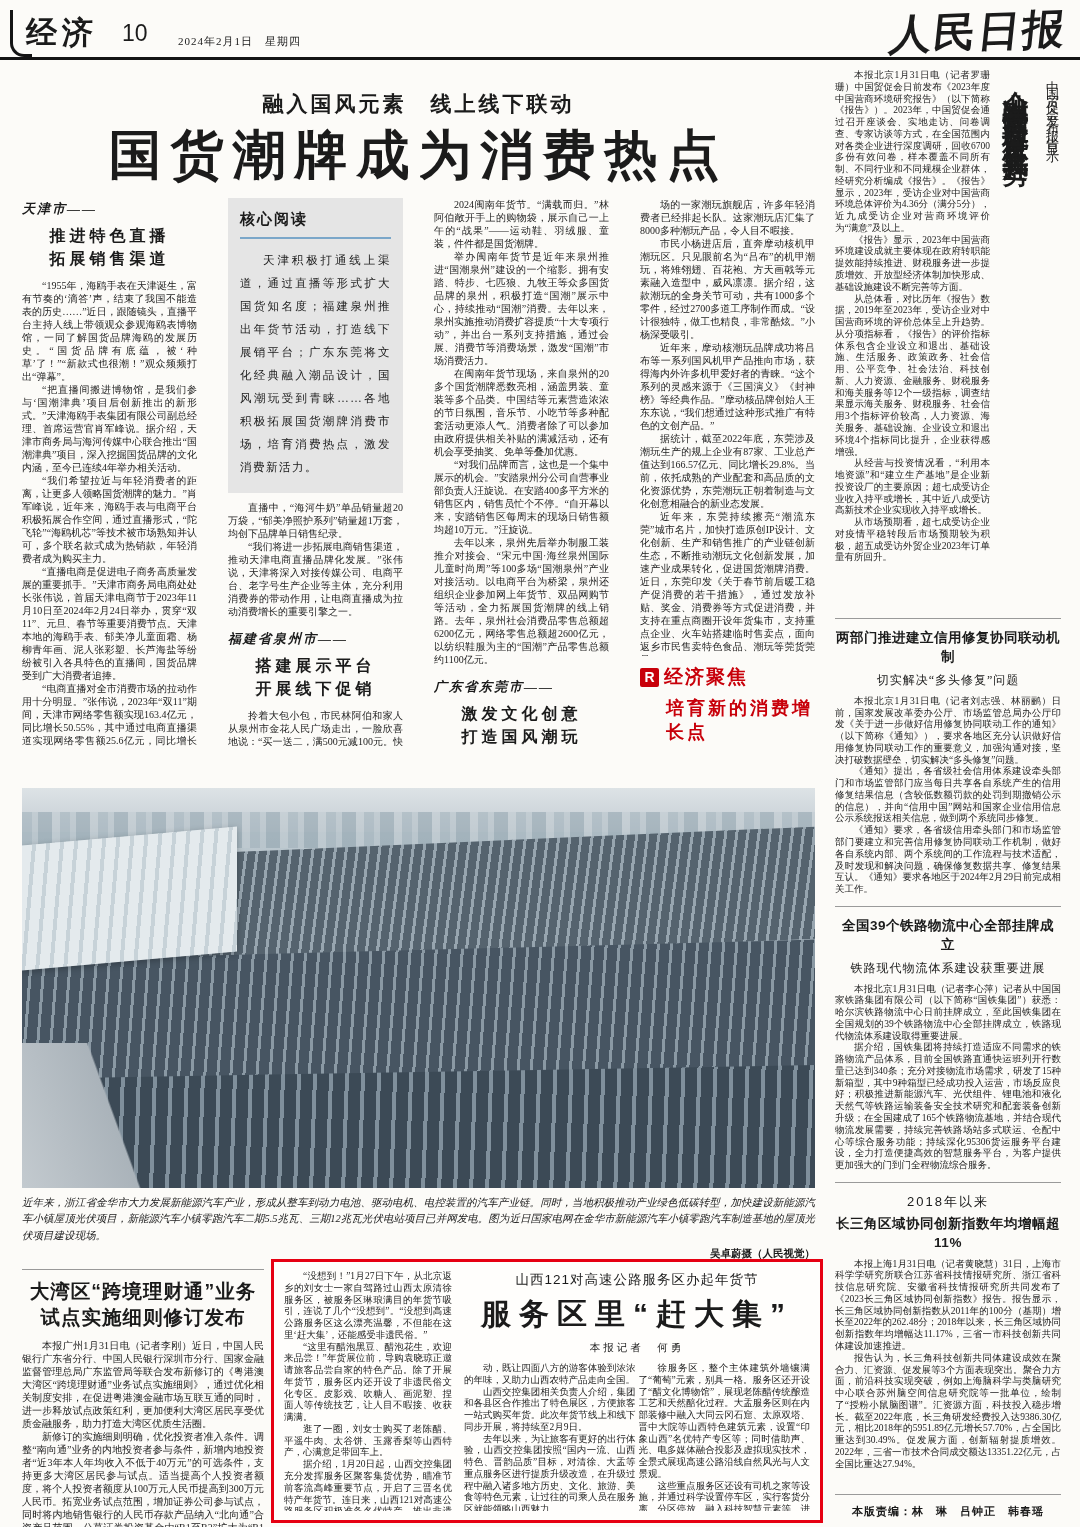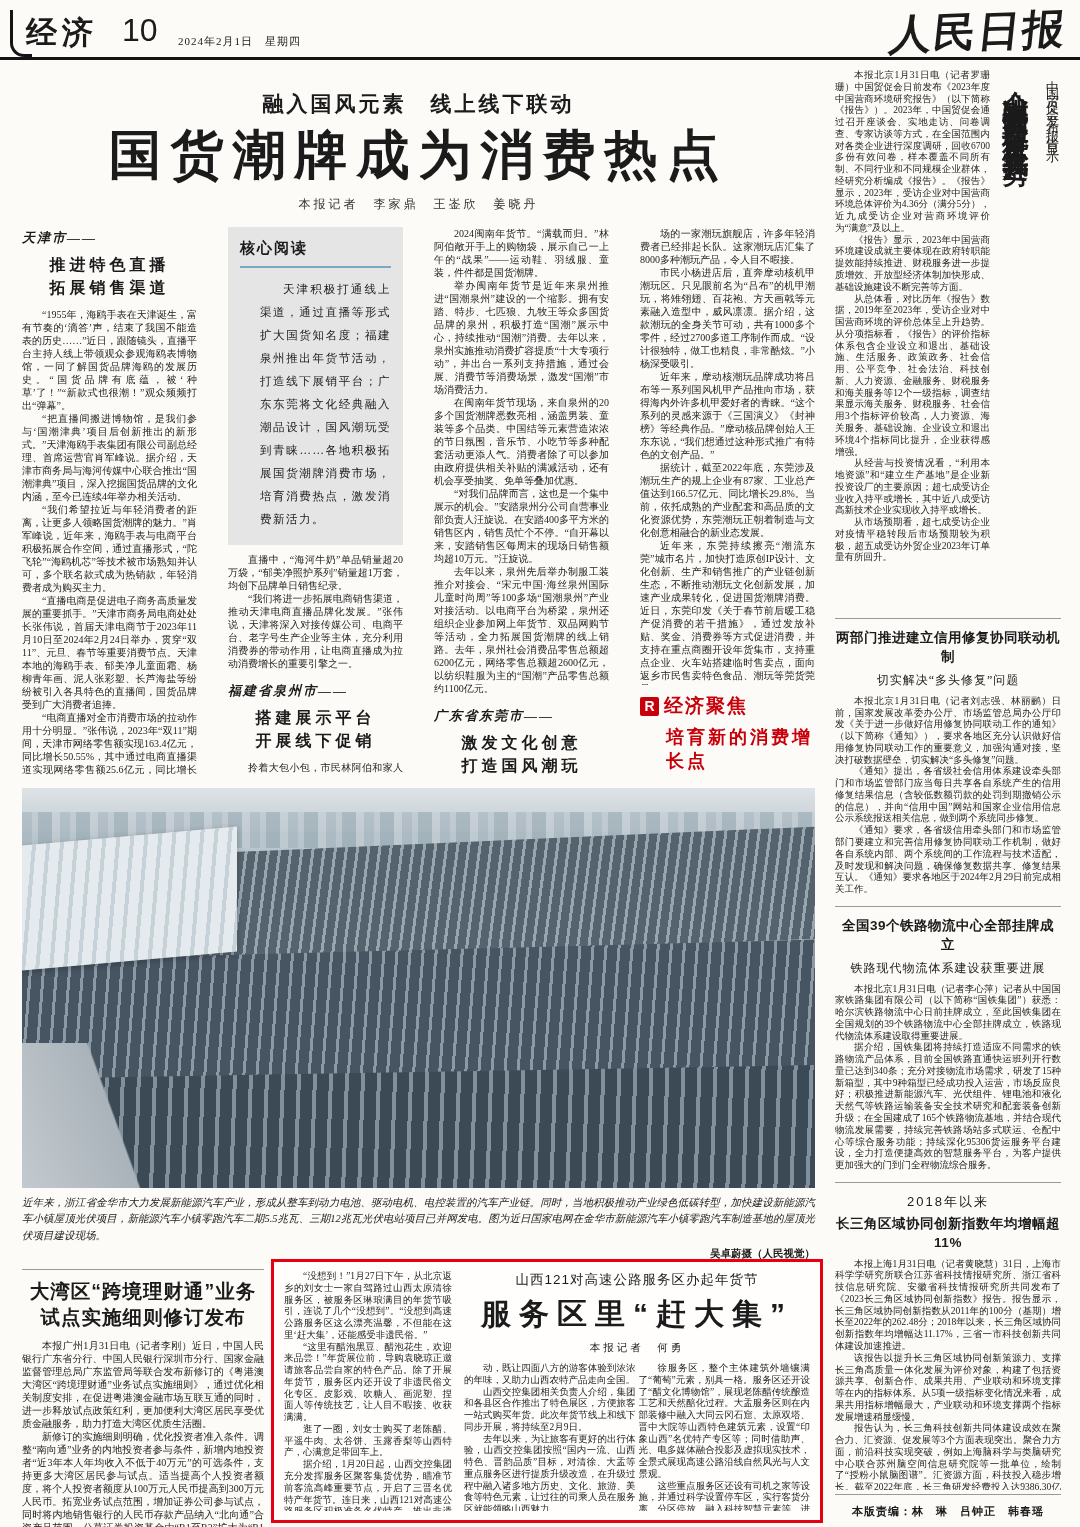--- a/index.html
+++ b/index.html
@@ -10,22 +10,22 @@
     font-family:"Liberation Serif","DejaVu Serif",serif;
   }
   
   .masthead { position:absolute; left:0; top:0; width:100%; height:60px; }
   .mast-rule { position:absolute; left:0; right:0; top:57px; border-top:3px solid #141414; }
   .corner { position:absolute; left:10px; top:10px; width:22px; height:47px;
             border-left:3px solid #141414; border-bottom:3px solid #141414;
             border-bottom-left-radius:14px; }
   .sec { position:absolute; left:26px; top:12px; font-family:"Liberation Sans","DejaVu Sans",sans-serif;
          font-weight:bold; font-size:31px; letter-spacing:5px; }
-  .pageno { position:absolute; left:122px; top:12px; font-family:"Liberation Sans","DejaVu Sans",sans-serif;
-            font-size:32px; font-weight:normal;text-align:right; }
+  .pageno { position:absolute; left:122px; top:20px; font-family:"Liberation Sans","DejaVu Sans",sans-serif;
+            font-size:23px; font-weight:normal;text-align:right; }
   .mdate { position:absolute; left:178px; top:34px; font-size:11px; letter-spacing:1px; }
   .paper { position:absolute; right:14px; top:4px; font-size:42px; font-weight:bold;
            font-family:"Liberation Serif","DejaVu Serif",serif;
            transform:skewX(-8deg) rotate(-2deg); letter-spacing:2px; }
   
   .main-article { position:absolute; left:22px; top:78px; width:793px; height:706px; overflow:hidden; }
   .lead-head { text-align:center; padding-top:12px; }
   .kicker { font-family:"Liberation Sans","DejaVu Sans",sans-serif; font-weight:bold;
             font-size:21px; letter-spacing:3px; }
   .lead-title { font-family:"Liberation Sans","DejaVu Sans",sans-serif; font-weight:900;
@@ -36,21 +36,21 @@
   .para { font-size:10px; line-height:1.3; text-align:justify; text-indent:2em; color:#222; }
   .region { font-style:italic; font-weight:bold; font-size:13px; letter-spacing:2px; margin:2px 0 6px 0; }
   .subhead { font-family:"Liberation Sans","DejaVu Sans",sans-serif; font-weight:bold;
              font-size:16px; text-align:center; letter-spacing:4px; line-height:1.45; margin-bottom:8px; }
   .mt { margin-top:12px; }
   
   .corebox { background:#e5e5e5; padding:12px 12px 14px 12px; margin-bottom:8px; }
   .corebox .label { font-family:"Liberation Sans","DejaVu Sans",sans-serif; font-weight:bold;
                     font-size:15px; letter-spacing:2px; }
   .corebox .rule { border-top:2px solid #7ba7c9; margin:8px 0 10px 0; }
-  .corebox .ctext { font-size:11.5px; line-height:2.0; letter-spacing:1.5px; text-align:justify; text-indent:2em;margin-left:20px; }
+  .corebox .ctext { font-size:11.5px; line-height:2.0; letter-spacing:1.5px; text-align:justify; text-indent:2em; }
   
   .focus { position:absolute; bottom:2px; left:0; right:0; background:#fcfbf8; padding-top:8px; }
   .focus-line1 { display:flex; align-items:center; gap:5px; }
   .badge { width:19px; height:19px; background:#c8000a; color:#fff; font-family:"Liberation Sans","DejaVu Sans",sans-serif;
            font-weight:bold; font-size:14px; display:flex; align-items:center; justify-content:center; border-radius:2px; }
   .focus-name { color:#c8000a; font-family:"Liberation Sans","DejaVu Sans",sans-serif;
                 font-weight:bold; font-size:19px; letter-spacing:2px; }
   .focus-topic { color:#c8000a; font-size:18px; font-weight:bold; letter-spacing:3px; margin:6px 0 0 26px;
                  font-family:"Liberation Serif","DejaVu Serif",serif; }
   
@@ -125,21 +125,20 @@
     <span class="pageno">10</span>
     <span class="mdate">2024年2月1日　星期四</span>
     <span class="paper">人民日报</span>
     <div class="mast-rule"></div>
   </header>
 
   <section class="main-article">
     <div class="lead-head">
       <div class="kicker">融入国风元素　线上线下联动</div>
       <h1 class="lead-title">国货潮牌成为消费热点</h1>
-      <div class="lead-byline">本报记者　李家鼎　王崟欣　姜晓丹</div>
     </div>
     <div class="cols">
       <div class="col">
         <div class="region">天津市——</div>
         <div class="subhead">
           <span>推进特色直播</span><br>
           <span>拓展销售渠道</span>
         </div>
         <div>
             <p class="para">“1955年，海鸥手表在天津诞生，富有节奏的‘滴答’声，结束了我国不能造表的历史……”近日，跟随镜头，直播平台主持人线上带领观众参观海鸥表博物馆，一同了解国货品牌海鸥的发展历史。“国货品牌有底蕴，被‘种草’了！”“新款式也很潮！”观众频频打出“弹幕”。</p>
@@ -239,21 +238,20 @@
           <p class="para">据介绍，国铁集团将持续打造适应不同需求的铁路物流产品体系，目前全国铁路直通快运班列开行数量已达到340条；充分对接物流市场需求，研发了15种新箱型，其中9种箱型已经成功投入运营，市场反应良好；积极推进新能源汽车、光伏组件、锂电池和液化天然气等铁路运输装备安全技术研究和配套装备创新升级；在全国建成了165个铁路物流基地，并结合现代物流发展需要，持续完善铁路场站多式联运、仓配中心等综合服务功能；持续深化95306货运服务平台建设，全力打造便捷高效的智慧服务平台，为客户提供更加强大的门到门全程物流综合服务。</p>
         </div>
     </article>
     <div class="rrule"></div>
     <article>
       <div class="rover">2018年以来</div>
       <div class="rtitle">长三角区域协同创新指数年均增幅超11%</div>
       <div style="height:6px"></div>
       <div>
           <p class="para">本报上海1月31日电（记者黄晓慧）31日，上海市科学学研究所联合江苏省科技情报研究所、浙江省科技信息研究院、安徽省科技情报研究所共同发布了《2023长三角区域协同创新指数》报告。报告显示，长三角区域协同创新指数从2011年的100分（基期）增长至2022年的262.48分；2018年以来，长三角区域协同创新指数年均增幅达11.17%，三省一市科技创新共同体建设加速推进。</p>
-          <p class="para">该报告以提升长三角区域协同创新策源力、支撑长三角高质量一体化发展为评价对象，构建了包括资源共享、创新合作、成果共用、产业联动和环境支撑等在内的指标体系。从5项一级指标变化情况来看，成果共用指标增幅最大，产业联动和环境支撑两个指标发展增速稍显缓慢。</p>
           <p class="para">报告认为，长三角科技创新共同体建设成效在聚合力、汇资源、促发展等3个方面表现突出。聚合力方面，前沿科技实现突破，例如上海脑科学与类脑研究中心联合苏州脑空间信息研究院等一批单位，绘制了“授粉小鼠脑图谱”。汇资源方面，科技投入稳步增长。截至2022年底，长三角研发经费投入达9386.30亿元，相比2018年的5951.89亿元增长57.70%，占全国比重达到30.49%。促发展方面，创新辐射提质增效。2022年，三省一市技术合同成交额达13351.22亿元，占全国比重达27.94%。</p>
         </div>
     </article>
   </aside>
   <div class="editors">本版责编：林　琳　吕钟正　韩春瑶</div>
 
   <figure class="photo-block">
     <div class="photo">
       <div class="ph-sky"></div>
       <div class="ph-city"></div>

